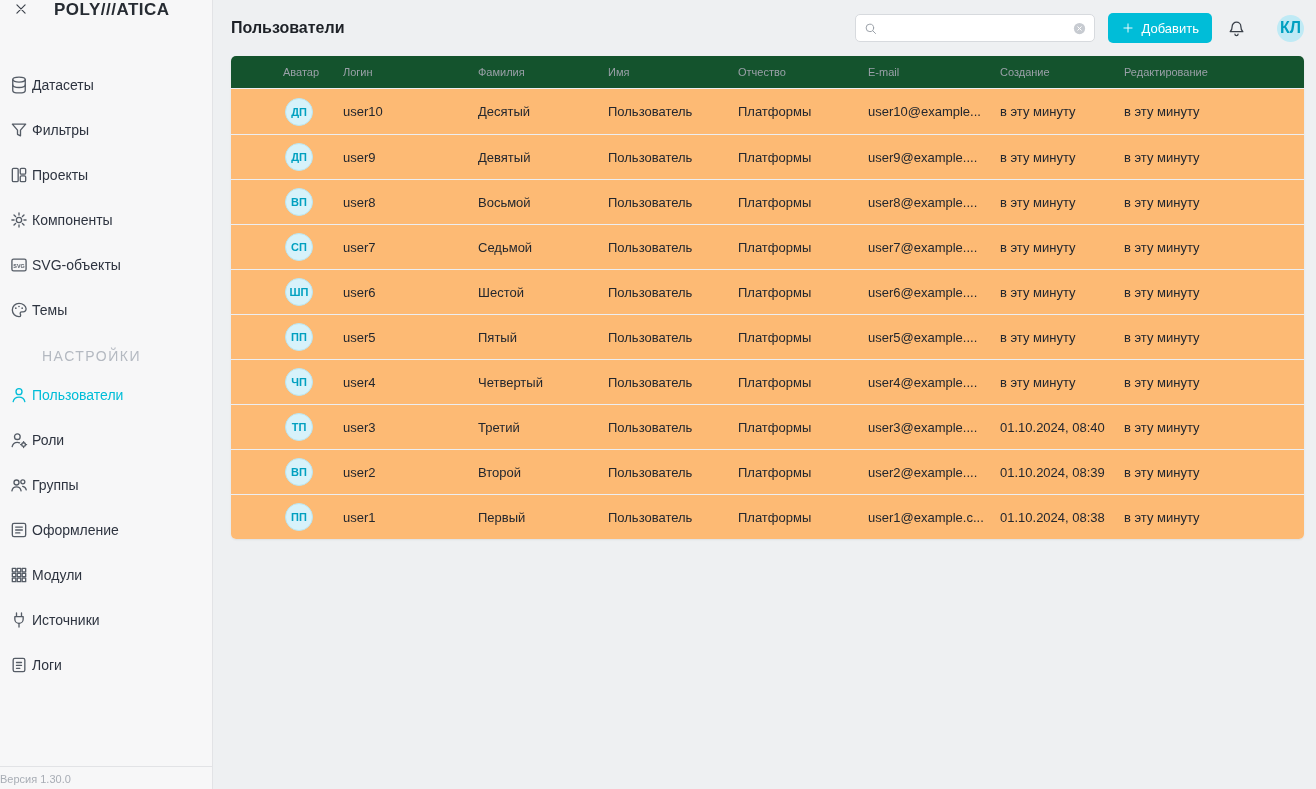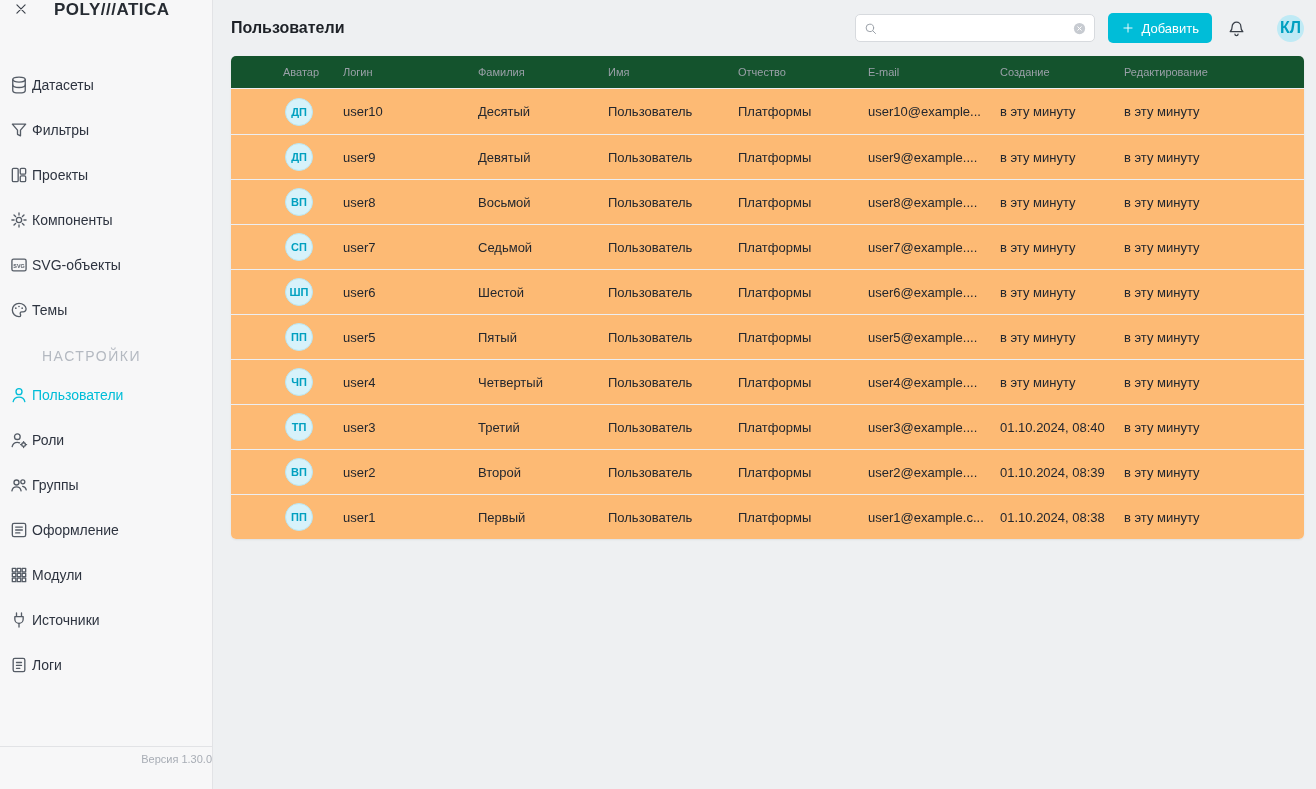--- a/index.html
+++ b/index.html
@@ -15,21 +15,21 @@
   .sidebar-header{height:56px;display:flex;align-items:flex-start;padding:0 12px;gap:24px;flex:none;}
   .close-btn{background:none;border:none;padding:2px;color:#3c424b;cursor:pointer;display:flex;}
   .close-btn .icon{width:14px;height:14px;}
   .logo{font-weight:700;font-size:17px;letter-spacing:.5px;color:#272c33;}
   .nav{flex:1;overflow:hidden;padding-top:6px;}
   .nav-item{display:flex;align-items:center;gap:3px;height:45px;padding:0 9px;font-size:14px;color:#2e3440;cursor:pointer;}
   .nav-item .icon{width:20px;height:20px;flex:none;color:#555c66;}
   .nav-item.active{color:var(--accent);}
   .nav-item.active .icon{color:var(--accent);}
   .section-label{padding:16px 9px 8px 42px;font-size:14px;font-weight:400;letter-spacing:1.5px;color:#b4b9c1;}
-  .version{flex:none;border-top:1px solid #e2e3e6;padding:6px 0 24px;text-align:right;font-size:11px;color:#a8adb5;}
+  .version{flex:none;border-top:1px solid #e2e3e6;padding:6px 0 4px;text-align:left;font-size:11px;color:#a8adb5;}
 
   
   main{flex:1;display:flex;flex-direction:column;min-width:0;}
   .topbar{height:56px;flex:none;display:flex;align-items:center;padding:0 12px 0 18px;}
   .topbar h1{margin:0;font-size:16px;font-weight:700;color:#1d2127;}
   .topbar-right{margin-left:auto;display:flex;align-items:center;gap:13px;}
   .search{width:240px;height:28px;background:#fff;border:1px solid #d7dade;border-radius:5px;display:flex;align-items:center;padding:0 7px;gap:6px;}
   .search .icon{width:15px;height:15px;color:#9aa0a8;flex:none;}
   .search input{flex:1;min-width:0;border:none;outline:none;font-size:13px;font-family:inherit;color:#23272e;background:transparent;}
   .search .clear .icon{color:#c7cbd1;}

